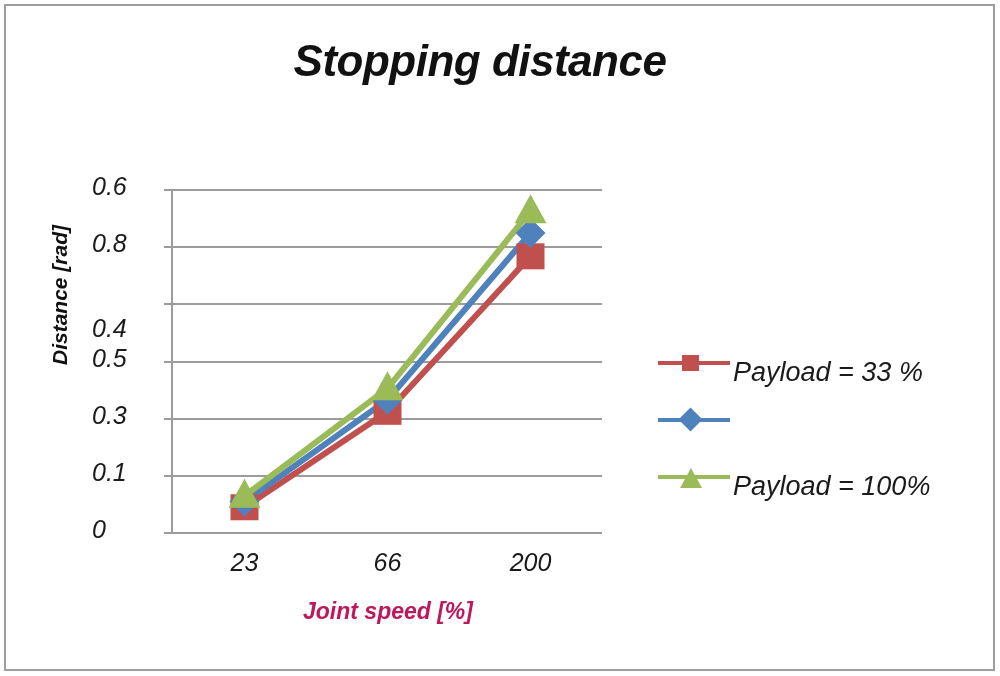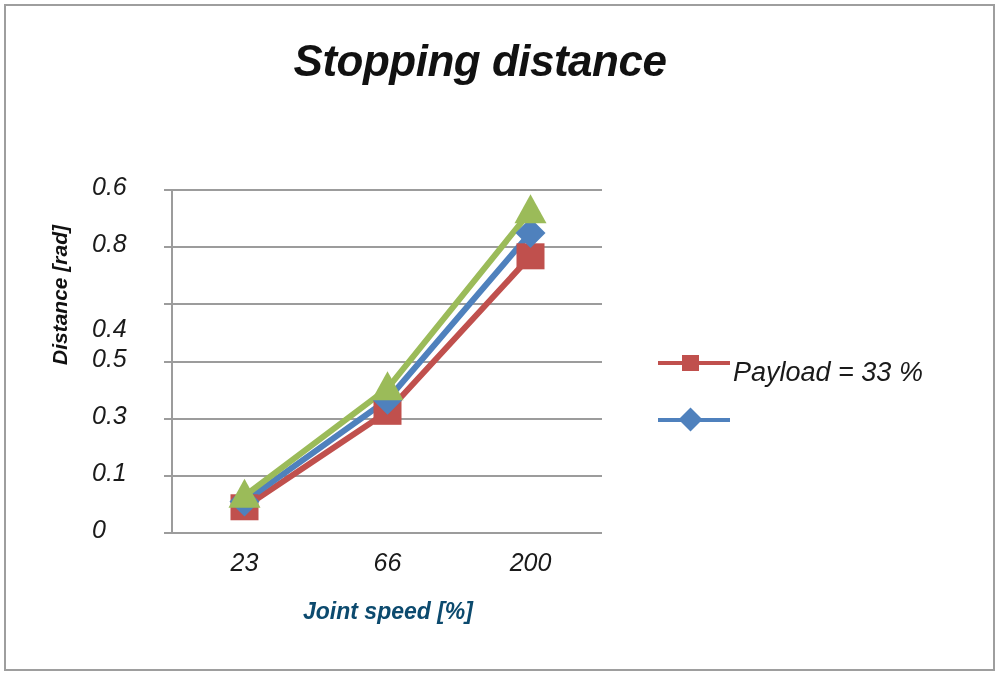--- a/index.html
+++ b/index.html
@@ -60,21 +60,21 @@
     color: #111111;
   }
   .x-axis-title {
     position: absolute;
     left: 173px;
     top: 598px;
     width: 430px;
     text-align: center;
     font-weight: bold;
     font-size: 23px;
-    color: #0c4a6e;
+    color: #be185d;
   }
 
   
   .plot-area {
     position: absolute;
     left: 173px;
     top: 190px;
     width: 429px;
     height: 343px;
   }
@@ -260,15 +260,22 @@
           <div class="legend-sq" style="background: rgb(192, 80, 77);"></div>
         </div>
         <div class="legend-label">Payload = 33 %</div>
       </div>
       <div class="legend-row">
         <div class="legend-marker-box">
           <div class="legend-line" style="background: rgb(79, 129, 189);"></div>
           <div class="legend-di" style="background: rgb(79, 129, 189);"></div>
         </div>
       </div>
+      <div class="legend-row">
+        <div class="legend-marker-box">
+          <div class="legend-line" style="background: rgb(155, 187, 89);"></div>
+          <div class="legend-tri" style="border-bottom: 20px solid rgb(155, 187, 89);"></div>
+        </div>
+        <div class="legend-label">Payload =  100%</div>
+      </div>
     </div>
 
 </div>
 
 </body></html>

